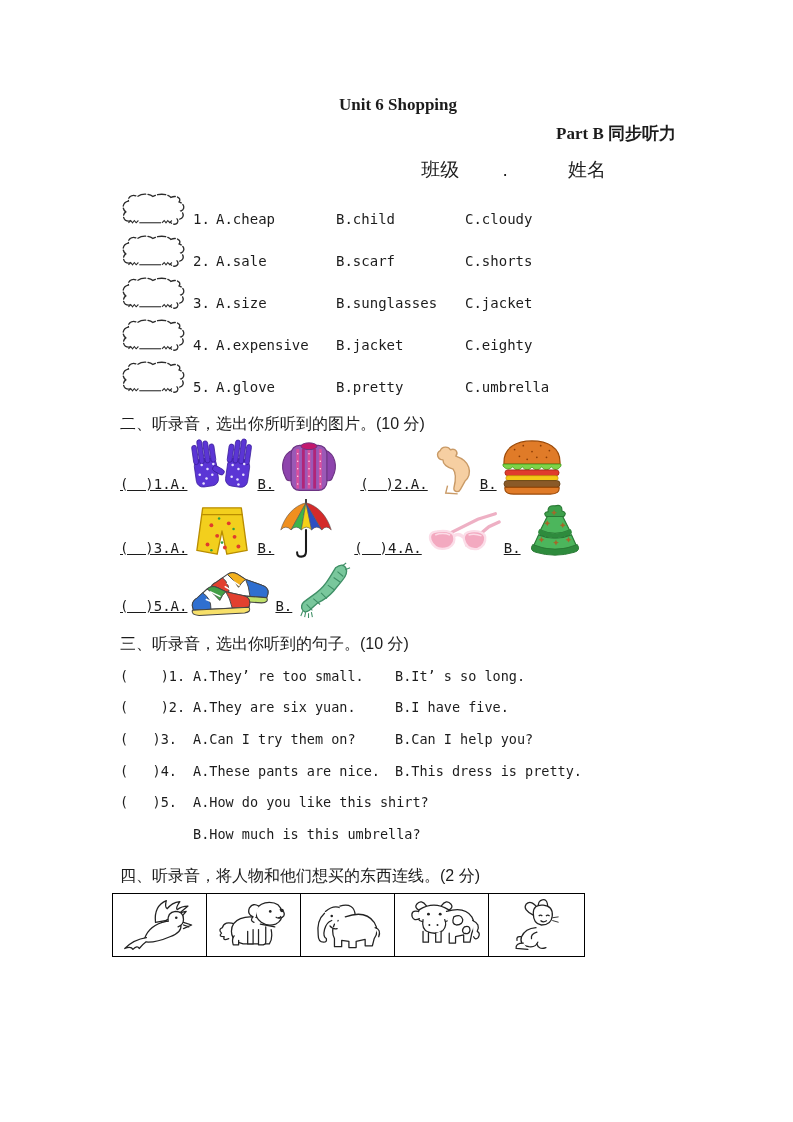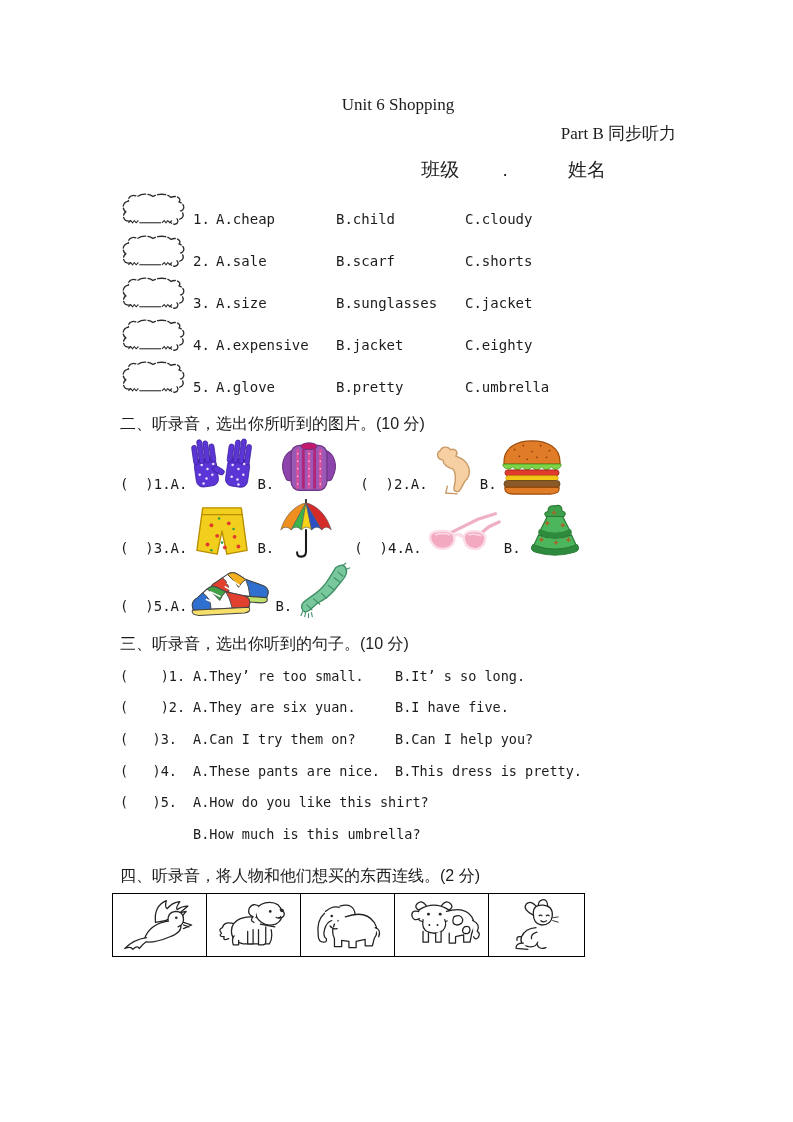--- a/index.html
+++ b/index.html
@@ -5,21 +5,21 @@
   html,body { margin:0; padding:0; background:#ffffff; }
   body {
     width:793px; height:1122px; overflow:hidden;
     font-family:"Liberation Sans","DejaVu Sans",sans-serif;
     color:#1c1c1c;
   }
   .page { padding:95px 0 0 120px; width:556px; }
 
   .title, .subtitle {
     text-align:center; font-family:"Liberation Serif","DejaVu Serif",serif;
-    font-weight:normal; font-size:17px; line-height:20px;
+    font-weight:bold; font-size:17px; line-height:20px;
   }
   .subtitle { margin-top:9px;text-align:right; }
   .meta { text-align:right; font-size:19px; margin-top:13px; margin-right:70px; }
   .meta span { display:inline-block; }
   .meta .blank-dot { margin:0 55px 0 38px; }
 
   .sec-head { font-size:16px; line-height:21px; margin-top:15px; white-space:pre; }
 
   .mono { font-family:"DejaVu Sans Mono","Liberation Mono",monospace; font-size:14px; white-space:pre; }
   .mono13 { font-family:"DejaVu Sans Mono","Liberation Mono",monospace; font-size:13.5px; white-space:pre; }
@@ -28,21 +28,21 @@
   .s1-rows { margin-top:5px; }
   .s1-row { display:flex; align-items:flex-end; height:42px; }
   .s1-sketch { width:73px; height:38px; flex:0 0 73px; }
   .s1-row .mono { padding-bottom:3px; }
   .col-num { width:23px; }
   .col-a { width:120px; }
   .col-b { width:129px; }
 
   
   .s2-row { display:flex; align-items:flex-end; margin-top:2px; }
-  .s2-row .mono { padding-bottom:4px; }
+  .s2-row .mono { padding-bottom:4px;text-decoration:underline; }
   .s2-gap { width:16px; }
   .icon { display:block; margin:0 3px; }
 
   
   .s3-rows { margin-top:6px; }
   .s3-row { display:flex; align-items:center; height:31.6px; }
   .s3-prefix { width:73px; }
   .s3-a { width:202px; }
 
   

